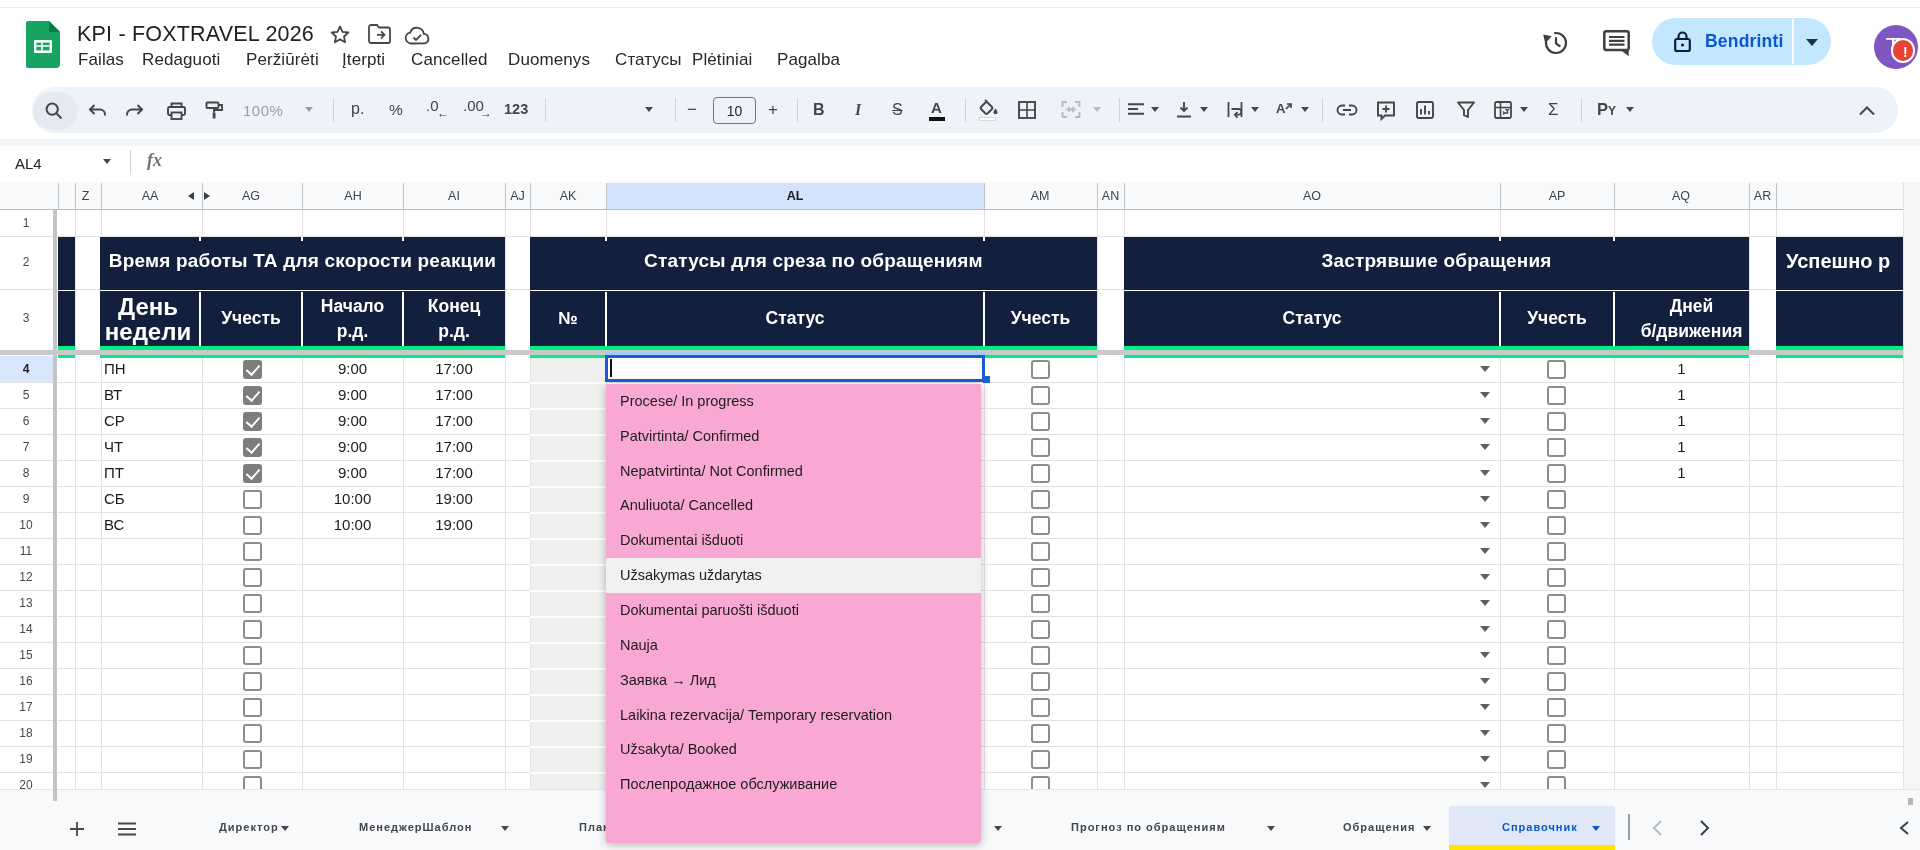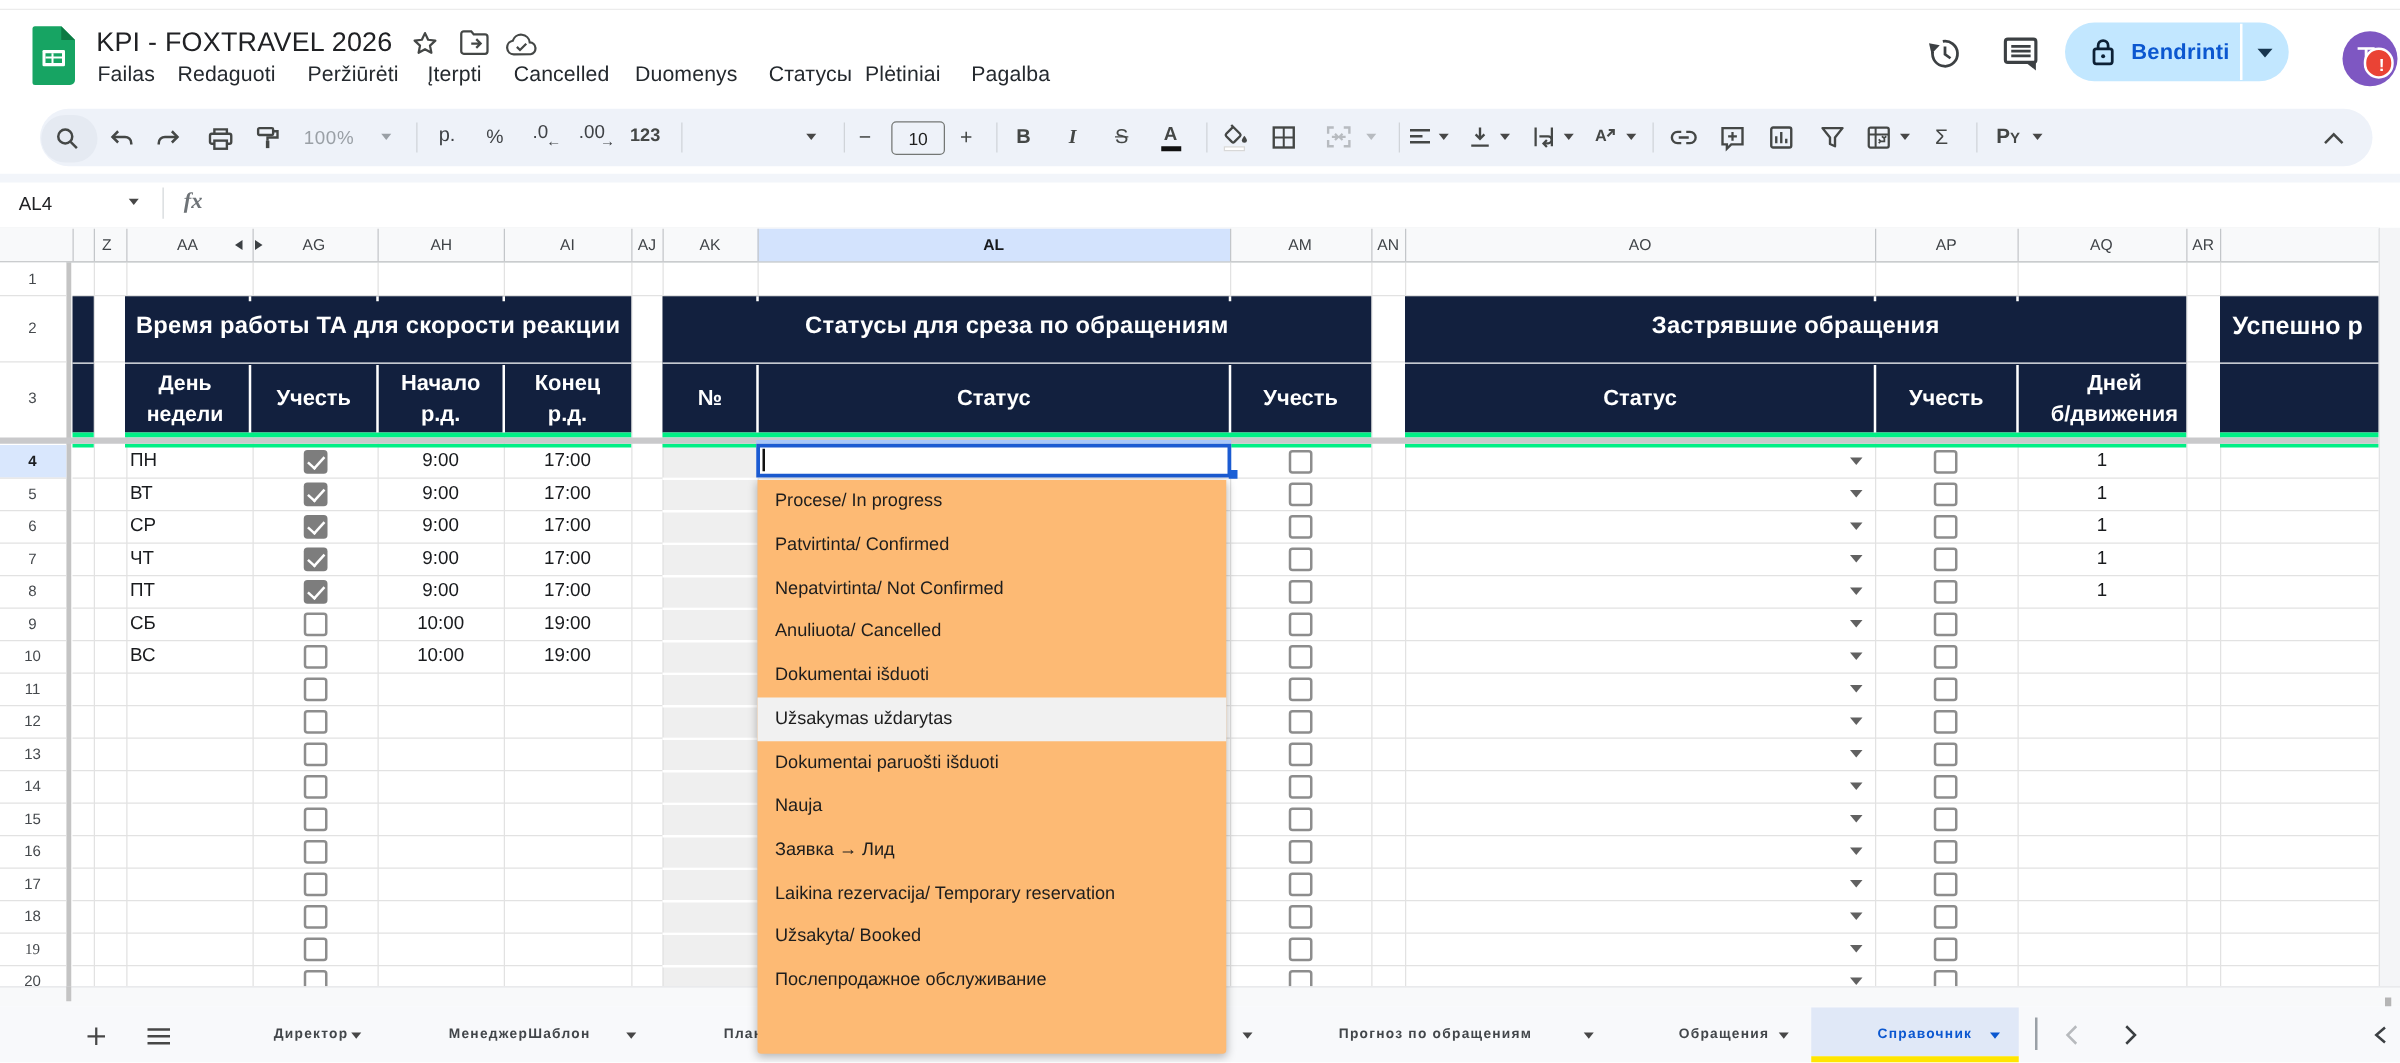--- a/index.html
+++ b/index.html
@@ -107,21 +107,21 @@
 <div class="a" style="left:402px;top:291.5px;width:2px;height:54.5px;background:#fff"></div>
 <div class="a" style="left:402px;top:237px;width:2px;height:4px;background:#fff"></div>
 <div class="a" style="left:605px;top:291.5px;width:2px;height:54.5px;background:#fff"></div>
 <div class="a" style="left:605px;top:237px;width:2px;height:4px;background:#fff"></div>
 <div class="a" style="left:983px;top:291.5px;width:2px;height:54.5px;background:#fff"></div>
 <div class="a" style="left:983px;top:237px;width:2px;height:4px;background:#fff"></div>
 <div class="a" style="left:1499px;top:291.5px;width:2px;height:54.5px;background:#fff"></div>
 <div class="a" style="left:1499px;top:237px;width:2px;height:4px;background:#fff"></div>
 <div class="a" style="left:1613px;top:291.5px;width:2px;height:54.5px;background:#fff"></div>
 <div class="a" style="left:1613px;top:237px;width:2px;height:4px;background:#fff"></div>
-<div class="a wt" style="left:100px;top:291px;width:96px;height:55px;display:flex;align-items:center;justify-content:center;font-size:17px;line-height:25px">День<br>недели</div>
+<div class="a wt" style="left:100px;top:291px;width:96px;height:55px;display:flex;align-items:center;justify-content:center;font-size:24px;line-height:25px">День<br>недели</div>
 <div class="a wt" style="left:200px;top:291px;width:102px;height:55px;display:flex;align-items:center;justify-content:center;font-size:17.5px;line-height:25px">Учесть</div>
 <div class="a wt" style="left:302px;top:291px;width:101px;height:55px;display:flex;align-items:center;justify-content:center;font-size:17.5px;line-height:25px">Начало<br>р.д.</div>
 <div class="a wt" style="left:403px;top:291px;width:102px;height:55px;display:flex;align-items:center;justify-content:center;font-size:17.5px;line-height:25px">Конец<br>р.д.</div>
 <div class="a wt" style="left:530px;top:291px;width:76px;height:55px;display:flex;align-items:center;justify-content:center;font-size:17.5px;line-height:25px">№</div>
 <div class="a wt" style="left:606px;top:291px;width:378px;height:55px;display:flex;align-items:center;justify-content:center;font-size:17.5px;line-height:25px">Статус</div>
 <div class="a wt" style="left:984px;top:291px;width:113px;height:55px;display:flex;align-items:center;justify-content:center;font-size:17.5px;line-height:25px">Учесть</div>
 <div class="a wt" style="left:1124px;top:291px;width:376px;height:55px;display:flex;align-items:center;justify-content:center;font-size:17.5px;line-height:25px">Статус</div>
 <div class="a wt" style="left:1500px;top:291px;width:114px;height:55px;display:flex;align-items:center;justify-content:center;font-size:17.5px;line-height:25px">Учесть</div>
 <div class="a wt" style="left:1614px;top:291px;width:155px;height:55px;display:flex;align-items:center;justify-content:center;font-size:17.5px;line-height:25px">Дней<br>б/движения</div>
 <div class="a" style="left:53px;top:181px;width:4px;height:620px;background:#c4c4c4"></div>
@@ -192,21 +192,21 @@
 <div class="rowlbl" style="left:2px;top:492px;">9</div>
 <div class="rowlbl" style="left:2px;top:518px;">10</div>
 <div class="rowlbl" style="left:2px;top:544px;">11</div>
 <div class="rowlbl" style="left:2px;top:570px;">12</div>
 <div class="rowlbl" style="left:2px;top:596px;">13</div>
 <div class="rowlbl" style="left:2px;top:622px;">14</div>
 <div class="rowlbl" style="left:2px;top:648px;">15</div>
 <div class="rowlbl" style="left:2px;top:674px;">16</div>
 <div class="rowlbl" style="left:2px;top:700px;">17</div>
 <div class="rowlbl" style="left:2px;top:726px;">18</div>
-<div class="rowlbl" style="left:2px;top:752px;font-family:Liberation Serif, serif;">19</div>
+<div class="rowlbl" style="left:2px;top:752px;">19</div>
 <div class="rowlbl" style="left:2px;top:778px;">20</div>
 <div class="a" style="left:0px;top:349.5px;width:1903px;height:5.5px;background:#c9c9cb"></div>
 <div class="ct" style="left:104px;top:360px">ПН</div>
 <div class="ct" style="left:104px;top:386px">ВТ</div>
 <div class="ct" style="left:104px;top:412px">СР</div>
 <div class="ct" style="left:104px;top:438px">ЧТ</div>
 <div class="ct" style="left:104px;top:464px">ПТ</div>
 <div class="ct" style="left:104px;top:490px">СБ</div>
 <div class="ct" style="left:104px;top:516px">ВС</div>
 <div class="ct" style="left:302px;top:360px;width:101px;text-align:center">9:00</div>
@@ -293,21 +293,21 @@
 <div class="dda" style="left:1480px;top:782px"></div>
 <div class="ct" style="left:1614px;top:360px;width:135px;text-align:center">1</div>
 <div class="ct" style="left:1614px;top:386px;width:135px;text-align:center">1</div>
 <div class="ct" style="left:1614px;top:412px;width:135px;text-align:center">1</div>
 <div class="ct" style="left:1614px;top:438px;width:135px;text-align:center">1</div>
 <div class="ct" style="left:1614px;top:464px;width:135px;text-align:center">1</div>
 <div class="a" style="left:604.5px;top:351.8px;width:380.5px;height:3px;background:#a8c7fa"></div>
 <div class="a" style="left:604.5px;top:354.5px;width:380.5px;height:27.5px;background:#fff;border:3.2px solid #1b5bd2"></div>
 <div class="a" style="left:610px;top:359px;width:1.5px;height:18px;background:#111"></div>
 <div class="a" style="left:983px;top:376px;width:7px;height:7px;background:#1b5fd6"></div>
-<div class="a" style="left:606px;top:383.5px;width:374.5px;height:459px;background:#fdba74;box-shadow:0 2px 8px rgba(0,0,0,0.28);border-radius:0 0 3px 3px;z-index:50">
+<div class="a" style="left:606px;top:383.5px;width:374.5px;height:459px;background:#f9a8d4;box-shadow:0 2px 8px rgba(0,0,0,0.28);border-radius:0 0 3px 3px;z-index:50">
 <div class="dd-item" style="">Procese/ In progress</div>
 <div class="dd-item" style="">Patvirtinta/ Confirmed</div>
 <div class="dd-item" style="">Nepatvirtinta/ Not Confirmed</div>
 <div class="dd-item" style="">Anuliuota/ Cancelled</div>
 <div class="dd-item" style="">Dokumentai išduoti</div>
 <div class="dd-item" style="background:#f1f1f1;">Užsakymas uždarytas</div>
 <div class="dd-item" style="">Dokumentai paruošti išduoti</div>
 <div class="dd-item" style="">Nauja</div>
 <div class="dd-item" style="">Заявка → Лид</div>
 <div class="dd-item" style="">Laikina rezervacija/ Temporary reservation</div>

